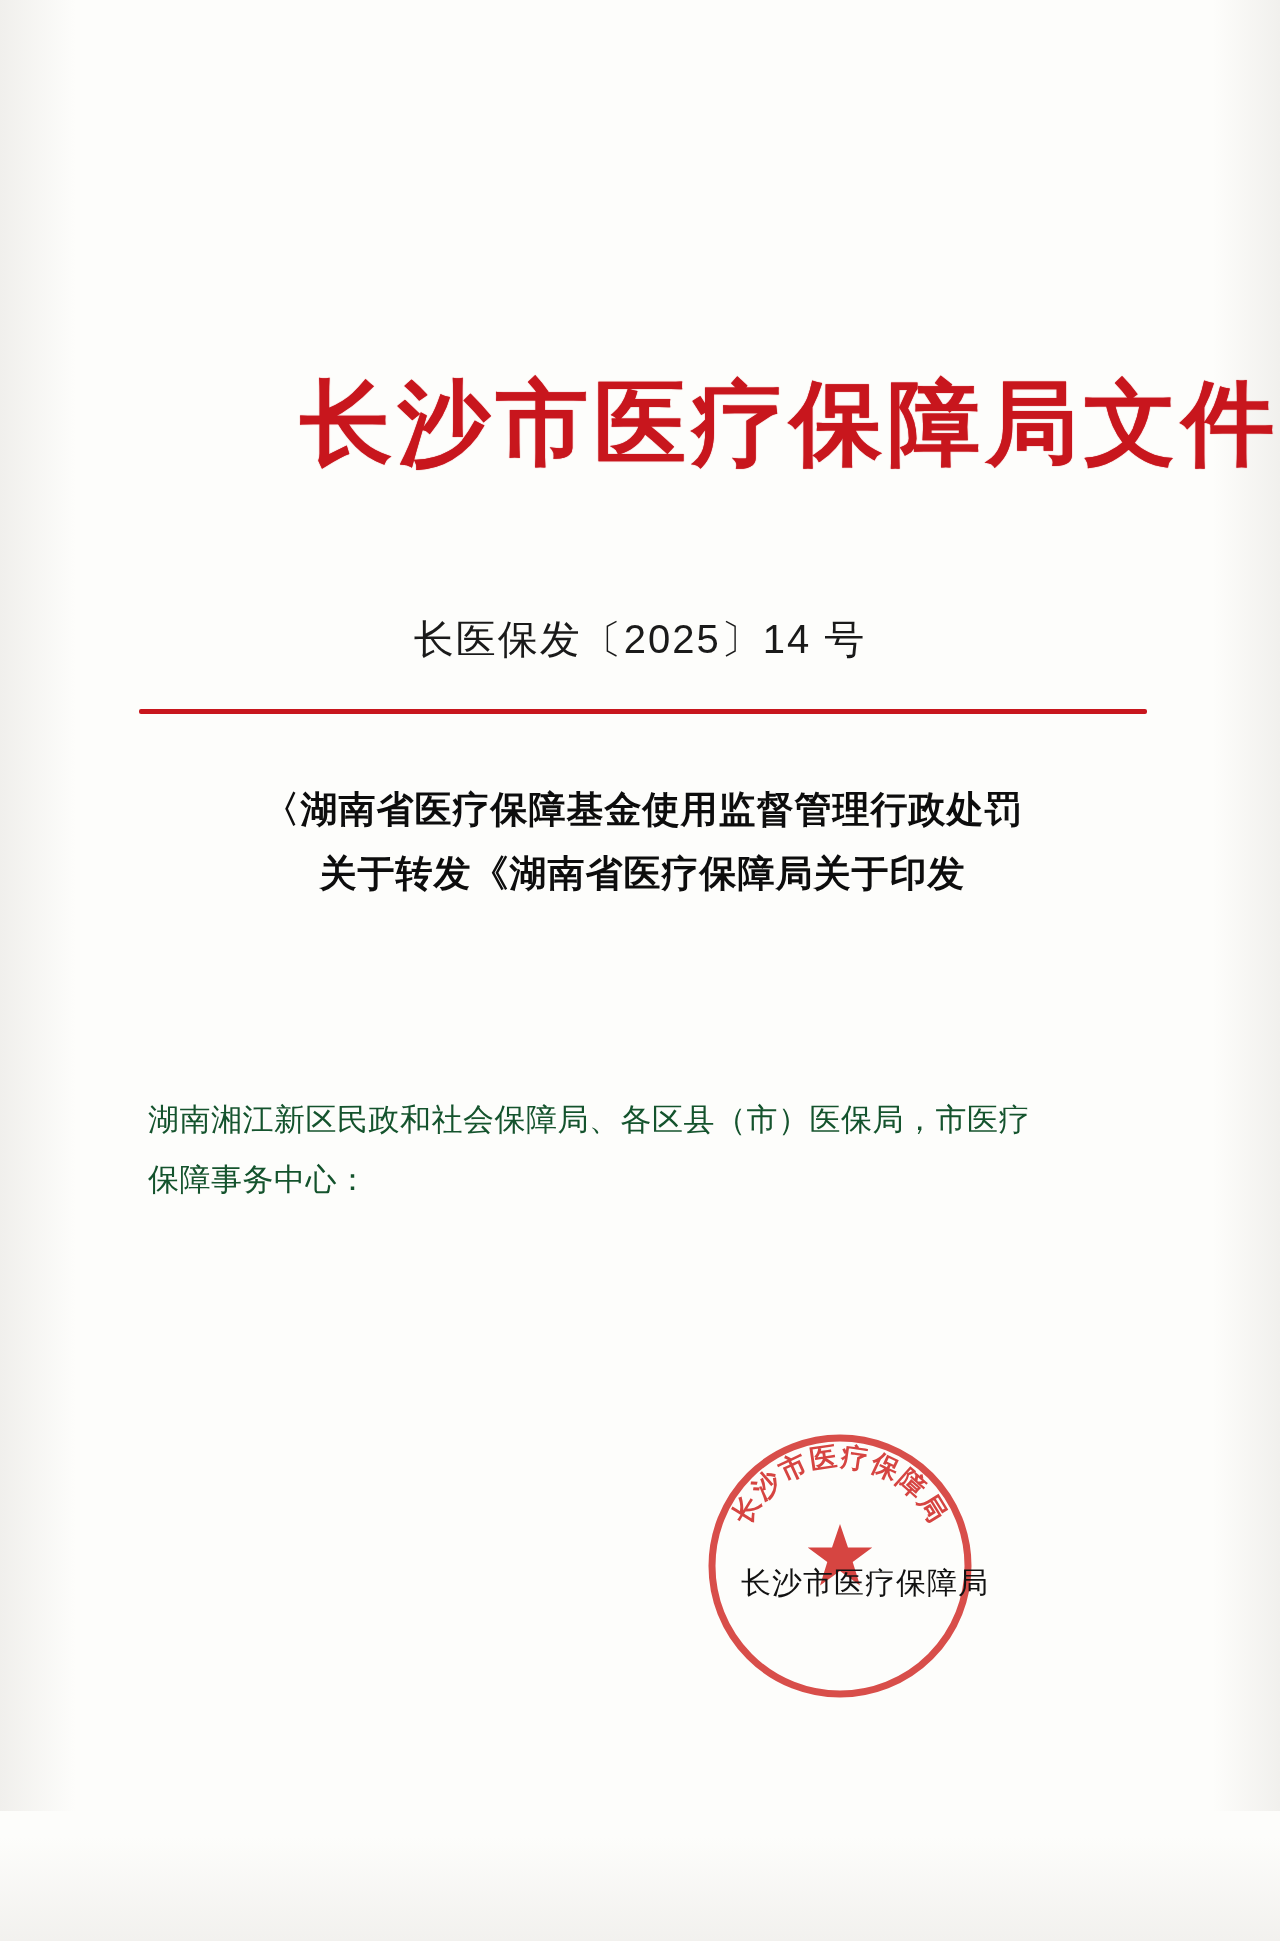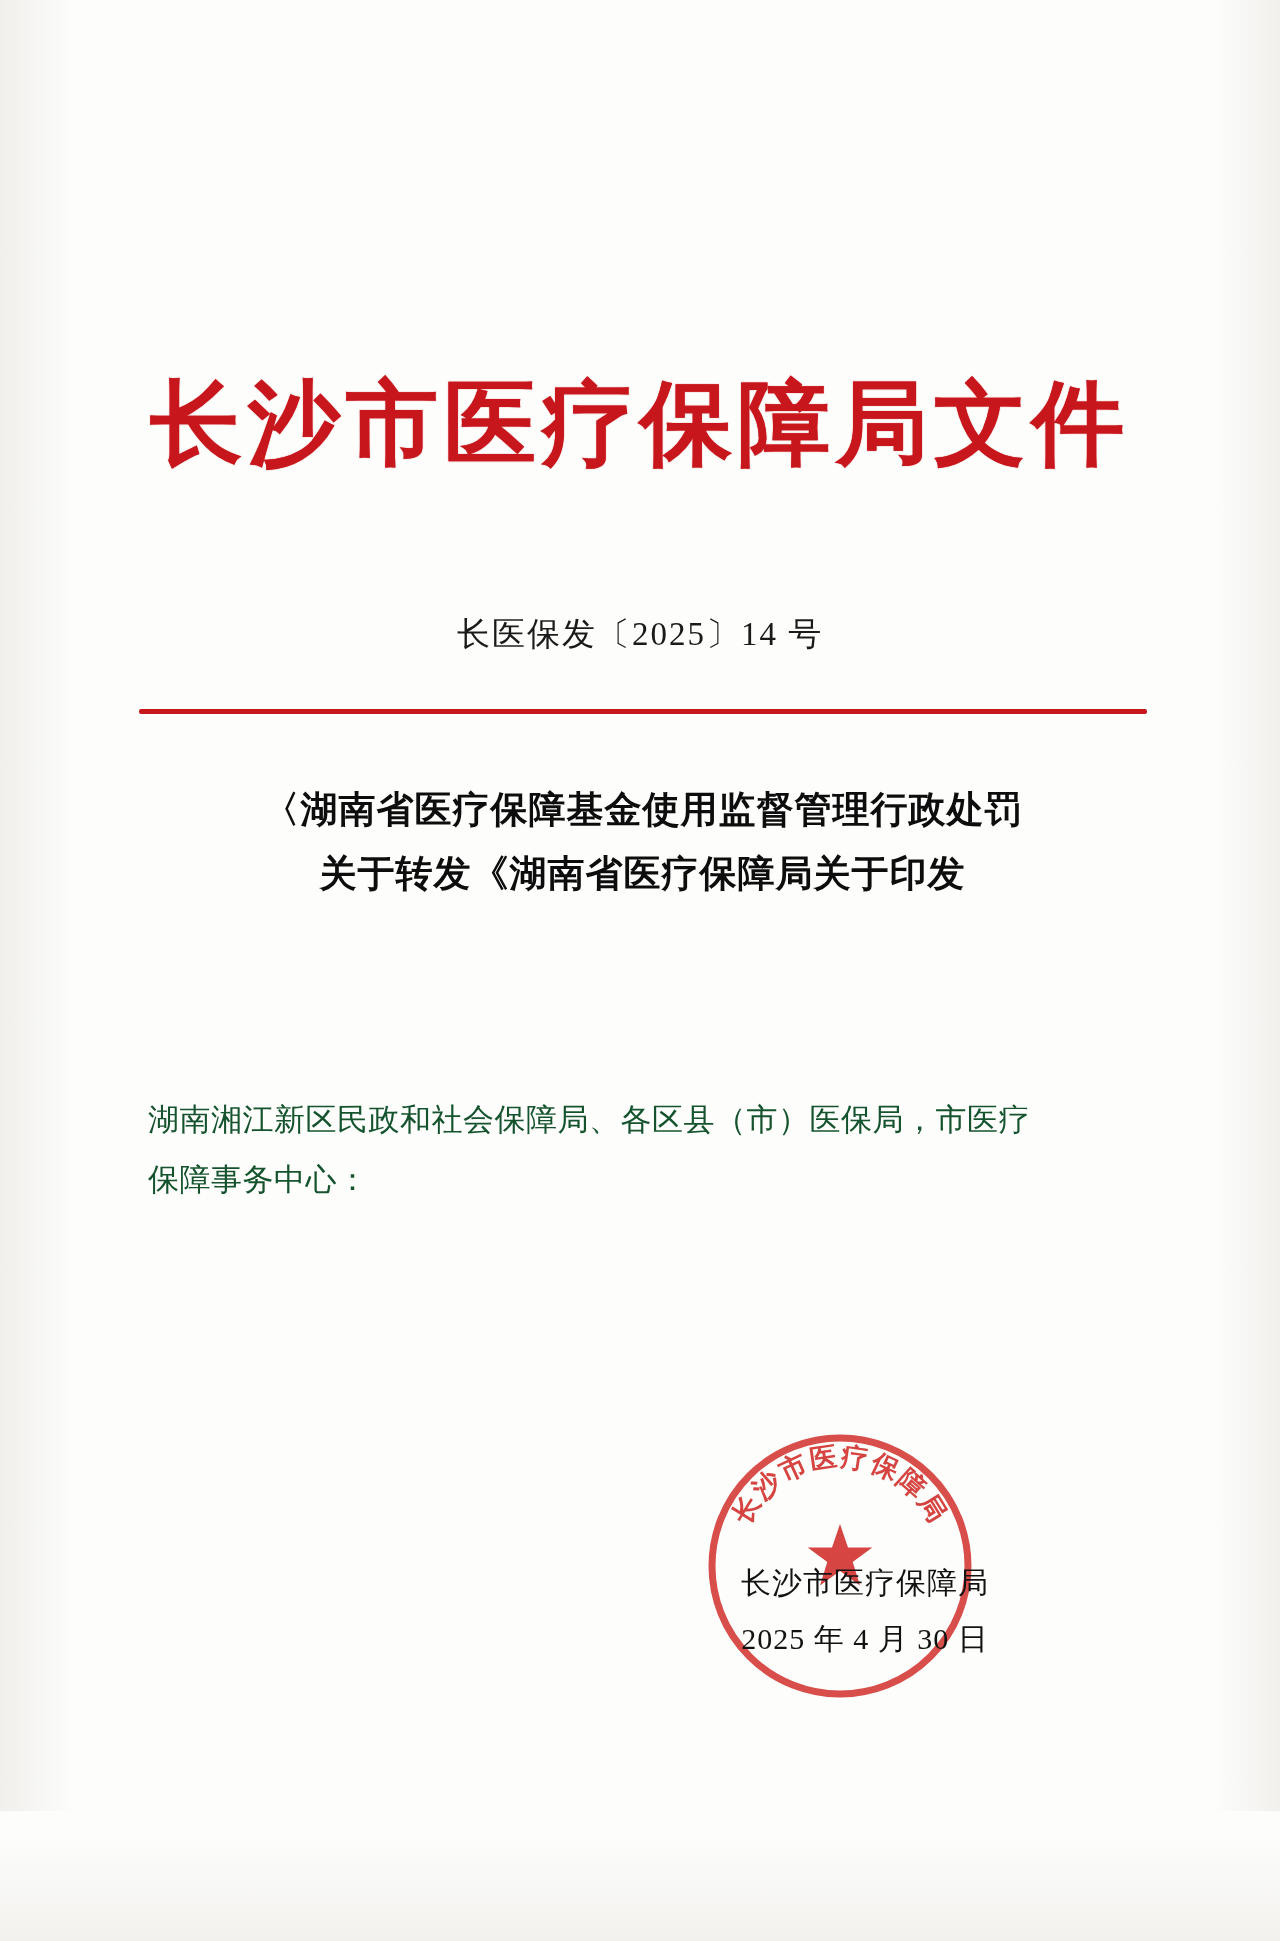--- a/index.html
+++ b/index.html
@@ -51,41 +51,41 @@
     top: 0;
     width: 1280px;
   }
 
   
   .masthead {
     position: absolute;
     left: 0;
     top: 375px;
     width: 1280px;
-    text-align: center;
+    text-align: right;
     color: #c8161d;
     font-family: "DejaVu Serif", "Liberation Serif", serif;
     font-weight: bold;
     font-size: 92px;
     letter-spacing: 6px;
     line-height: 1.05;
     white-space: nowrap;
     text-shadow: 0 0 1px #c8161d;
   }
 
   .doc-number {
     position: absolute;
     left: 0;
     top: 612px;
     width: 1280px;
     text-align: center;
-    font-size: 33px;
+    font-size: 40px;
     letter-spacing: 2px;
     color: #1a1a1a;
-    font-family: Liberation Serif, serif;
+    font-family: Liberation Sans, sans-serif;
   }
 
   .red-rule {
     position: absolute;
     left: 139px;
     top: 709px;
     width: 1008px;
     height: 5px;
     background: #c8161d;
     border-radius: 2px;
@@ -195,17 +195,16 @@
           <polygon points="0,-34 8.0,-10.5 32.3,-10.5 12.7,4.0 20.0,27.5 0,13.0 -20.0,27.5 -12.7,4.0 -32.3,-10.5 -8.0,-10.5" fill="#d02a26" opacity="0.95"></polygon>
         </g>
         <text class="seal-text" opacity="0.95">
           <textPath href="#sealArc" startOffset="50%" text-anchor="middle">长沙市医疗保障局</textPath>
         </text>
       </svg>
     </div>
 
     <div class="signature">
       <div>长沙市医疗保障局</div>
-      <div>2025 年 4 月 30 日</div>
     </div>
 
   </div>
 </div>
 
 </body></html>

